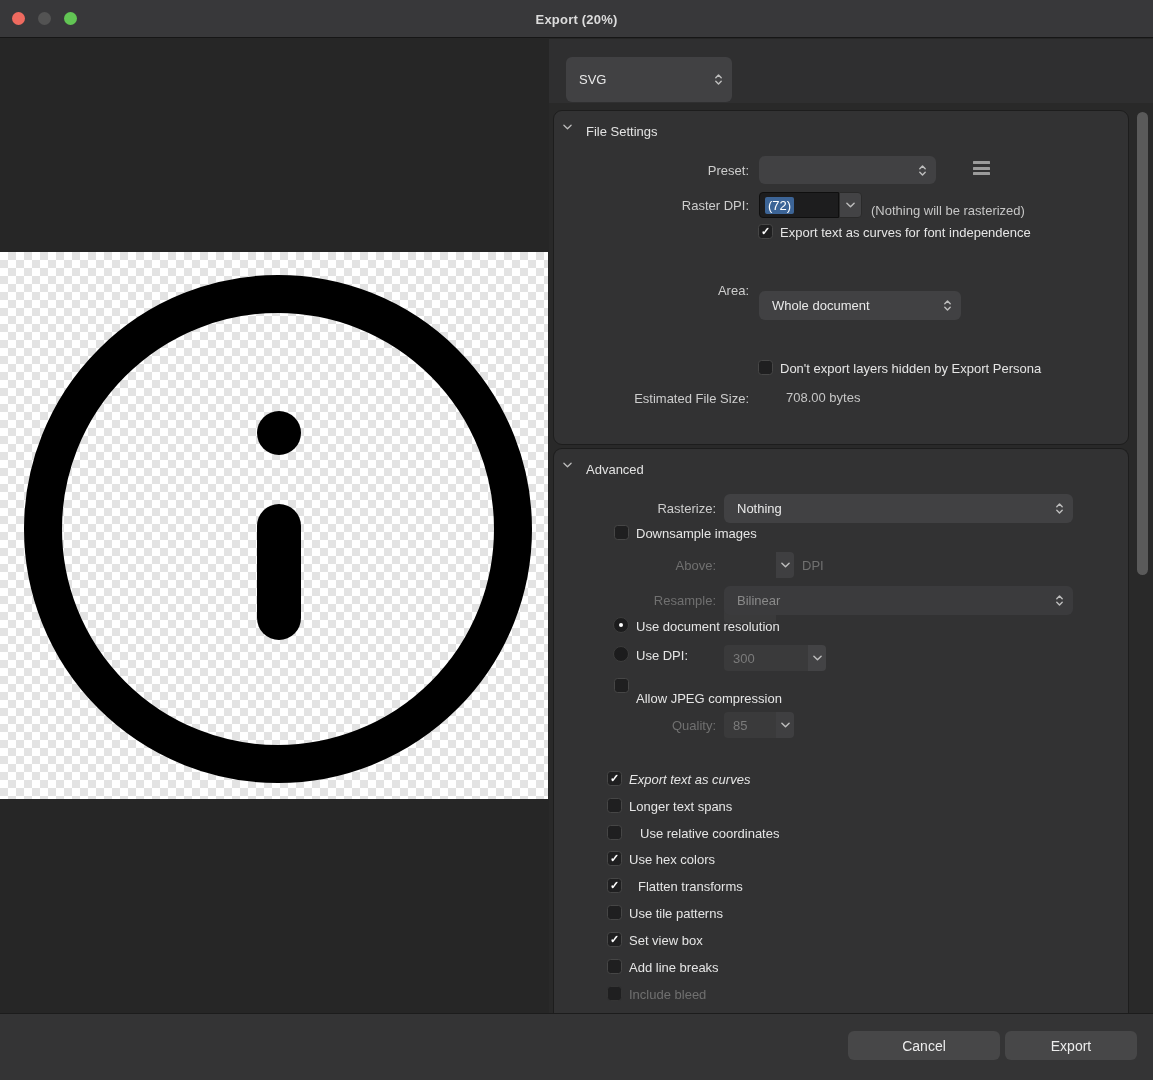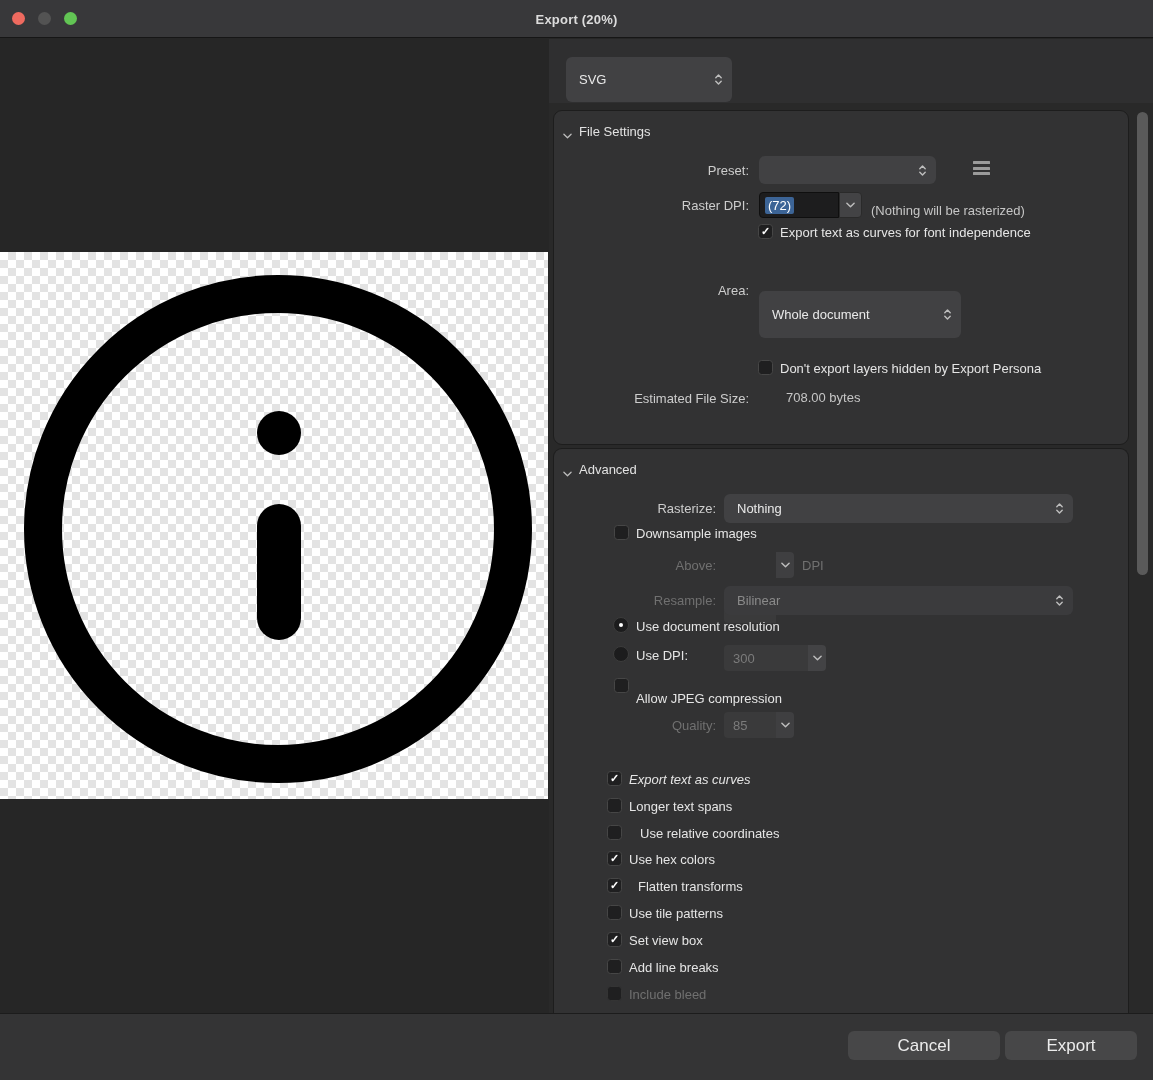--- a/index.html
+++ b/index.html
@@ -30,21 +30,21 @@
 
   
   #panel { position:absolute; left:549px; top:39px; width:604px; height:974px; background:#292929; }
   #panel-topstrip { position:absolute; left:0; top:0; width:604px; height:64px; background:#2f2f30; }
 
   .card { position:absolute; left:4px; width:576px; background:#323233;
     border:1px solid #1d1d1d; border-radius:9px; }
   #card-file-settings { top:71px; height:335px; }
   #card-advanced { top:409px; height:566px; border-bottom:none; border-radius:9px 9px 0 0; }
 
-  .section-header { position:absolute; left:9px; top:13px; display:flex; align-items:flex-end; gap:7px;
+  .section-header { position:absolute; left:9px; top:13px; display:flex; align-items:flex-start; gap:14px;
     color:#e2e2e2; }
   .disclosure-icon { width:9px; height:6px; display:block; }
 
   
   .dropdown { position:absolute; background:#414143; border-radius:6px;
     display:flex; align-items:center; justify-content:space-between;
     padding:0 9px 0 13px; color:#e9e9e9; }
   .dropdown .updown { width:9px; height:15px; flex:0 0 auto; }
   .dropdown.disabled { color:#8a8a8a; background:#3b3b3d; }
 
@@ -87,21 +87,21 @@
   #preset-menu-icon span { display:block; height:3px; background:#9b9b9b; border-radius:.5px; }
 
   
   #scrollbar-thumb { position:absolute; left:588px; top:73px; width:11px; height:463px;
     background:#5a5a5a; border-radius:5.5px; }
 
   
   #footer { position:absolute; left:0; top:1013px; width:1153px; height:67px; background:#343435;
     border-top:1px solid #1c1c1c; }
   .footer-btn { position:absolute; top:17px; height:29px; background:#474748; border:none;
-    border-radius:6px; color:#ececec; font-family:inherit; font-size:17px;
+    border-radius:6px; color:#ececec; font-family:inherit; font-size:14px;
     display:flex; align-items:center; justify-content:center; }
   #cancel-button { left:848px; width:152px; }
   #export-button { left:1005px; width:132px; }
 
   svg.caret path, svg.updown path, svg.disclosure path { fill:none; stroke:#bdbdbd;
     stroke-width:1.6; stroke-linecap:round; stroke-linejoin:round; }
 </style>
 </head>
 <body>
 
@@ -165,21 +165,21 @@
         <svg class="caret" viewBox="0 0 10 6">
             <path d="M1 1 L5 5 L9 1"></path>
           </svg>
       </div>
       <div class="note-text" style="left:317px; top:87px; line-height:26px;">(Nothing will be rasterized)</div>
 
       <span class="checkbox checked" style="left:204px; top:113px;"></span>
       <span class="check-label" style="left:226px; top:114px;">Export text as curves for font independence</span>
 
       <div class="form-label" style="left:0; top:172px; width:195px;">Area:</div>
-      <div class="dropdown" style="left:205px; top:180px; width:202px; height:47px;">
+      <div class="dropdown" style="left:205px; top:180px; width:202px; height:29px;">
         <span>Whole document</span>
         <svg class="updown" viewBox="0 0 10 16">
           <path d="M2 6 L5 3 L8 6"></path>
             <path d="M2 10 L5 13 L8 10"></path>
         </svg>
       </div>
 
       <span class="checkbox" style="left:204px; top:249px;"></span>
       <span class="check-label" style="left:226px; top:250px;">Don't export layers hidden by Export Persona</span>
 

